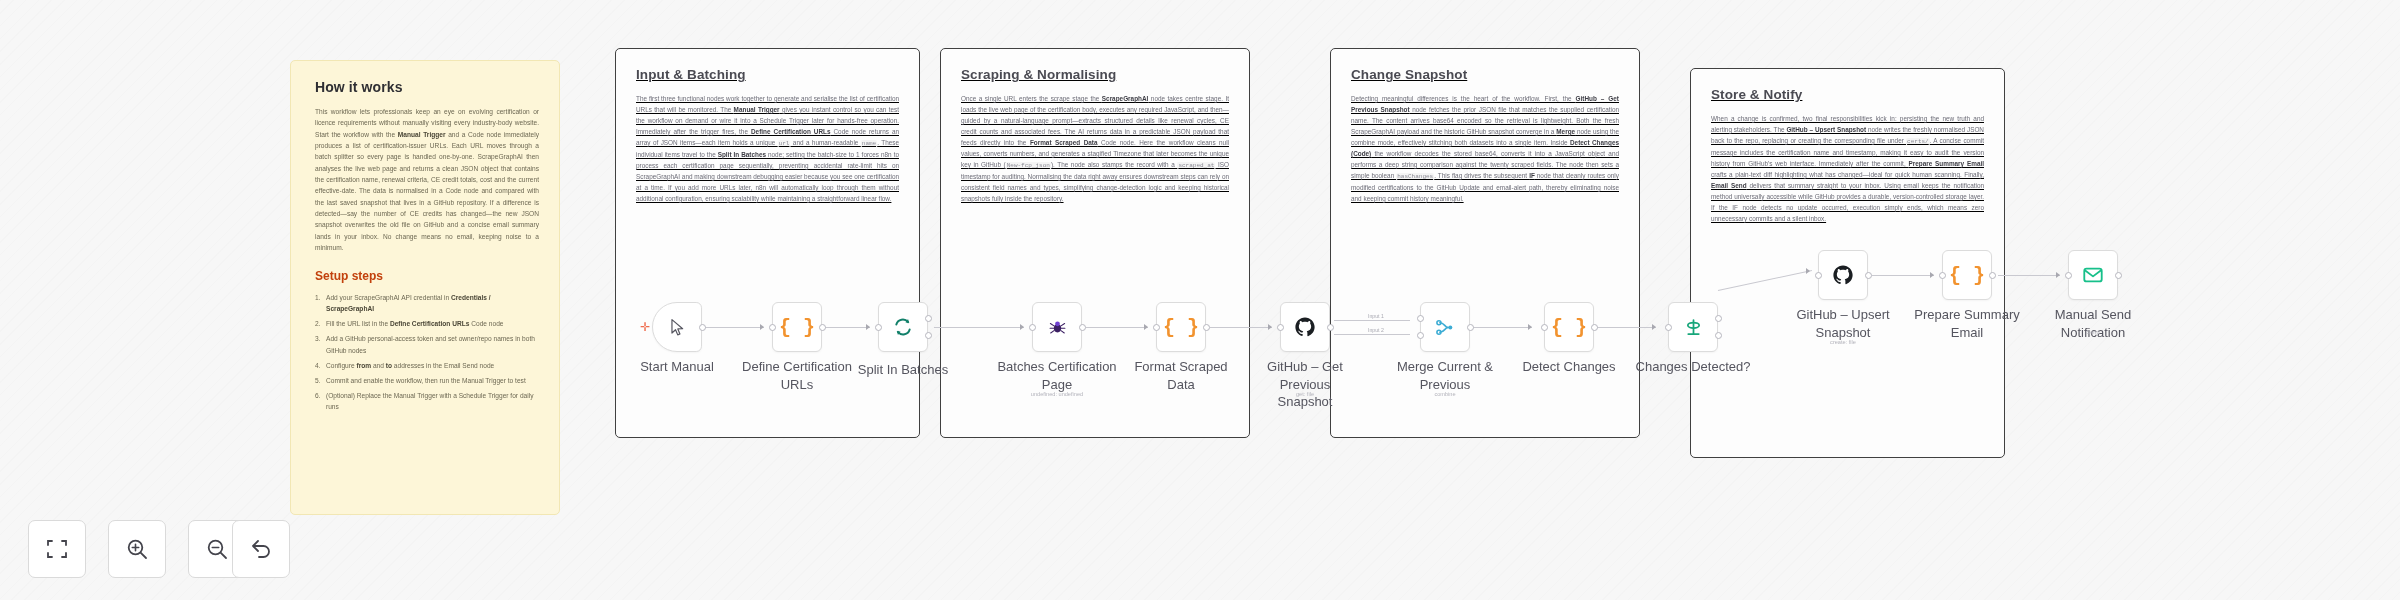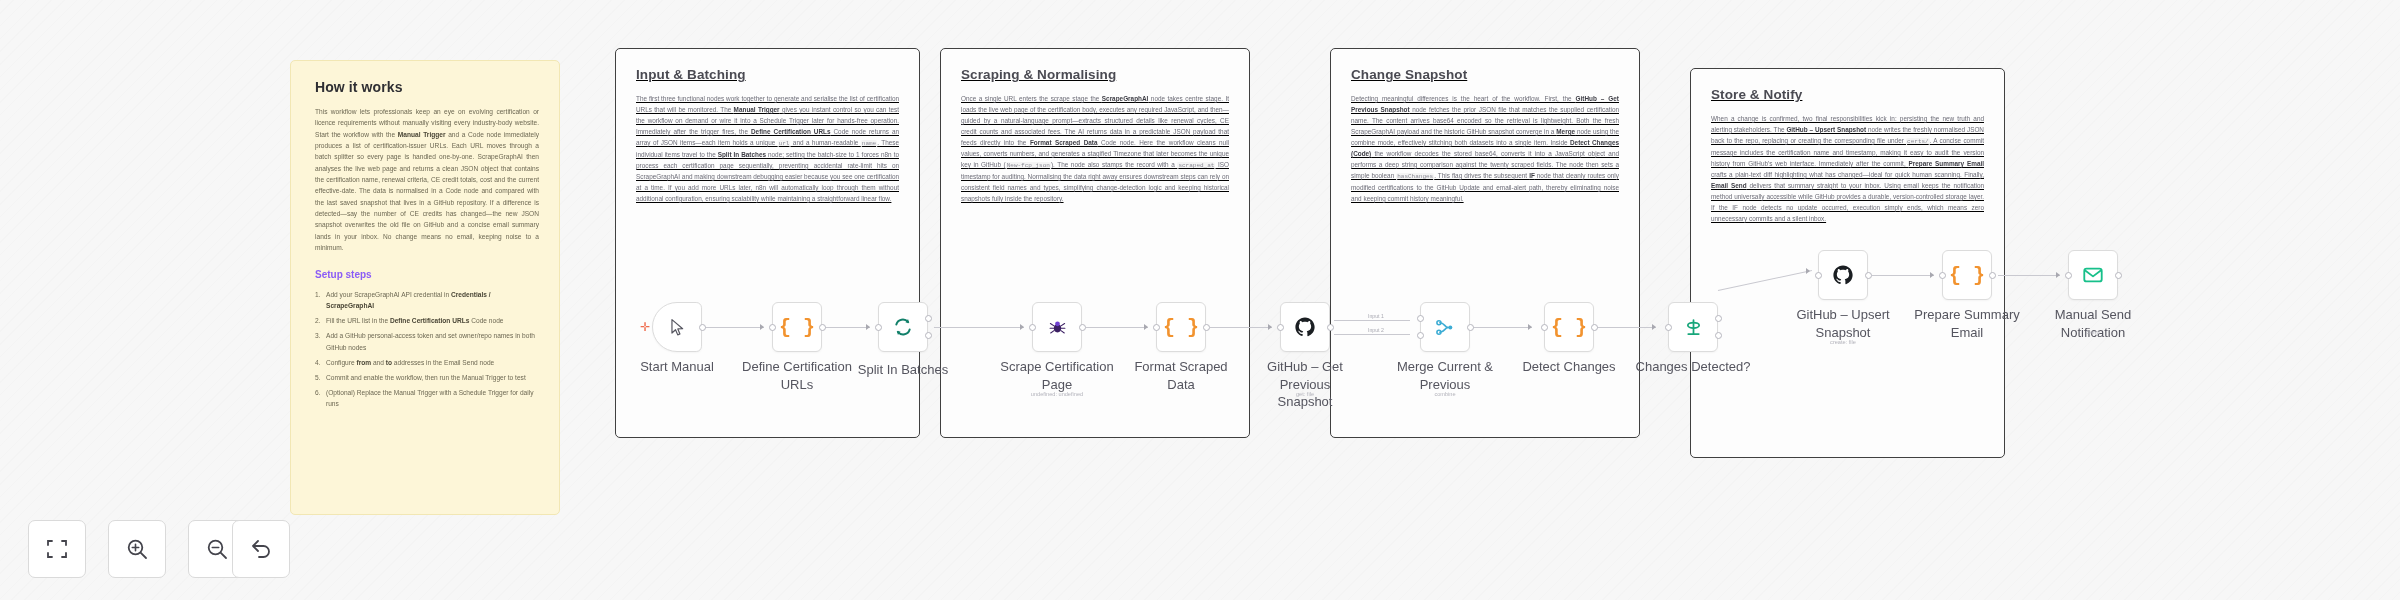--- a/index.html
+++ b/index.html
@@ -55,23 +55,23 @@
   .sticky.yellow .sticky-body b { color: #4a4636; }
   .sticky-body code {
     font-family: "Liberation Mono", monospace;
     font-size: 6px;
     color: #8a8a94;
     background: rgba(0,0,0,0.035);
     padding: 0 1px;
     border-radius: 2px;
   }
   .sticky-sub {
-    font-size: 10px;
+    font-size: 12px;
     font-weight: bold;
-    color: #8b5cf6;
+    color: #c2410c;
     margin: 16px 0 9px 0;
   }
   .steps { list-style: none; counter-reset: st; }
   .steps li {
     font-size: 6.6px;
     line-height: 1.68;
     color: #6d6853;
     margin-bottom: 4px;
     padding-left: 11px;
     position: relative;
@@ -284,21 +284,21 @@
   <svg width="19" height="19" viewBox="0 0 24 24">
     <ellipse cx="12" cy="13" rx="4.6" ry="5.2" fill="#3b1f63"></ellipse>
     <circle cx="12" cy="7.4" r="3" fill="#6f3fd0"></circle>
     <g stroke="#3b1f63" stroke-width="1.3" stroke-linecap="round" fill="none">
       <path d="M7.6 10 L3 7 M7.6 13 L2.6 13 M7.6 16 L3.4 19"></path>
       <path d="M16.4 10 L21 7 M16.4 13 L21.4 13 M16.4 16 L20.6 19"></path>
     </g>
   </svg>
   <span class="port in"></span>
   <span class="port out"></span>
-  <span class="node-label">Scrape Certification
+  <span class="node-label">Batches Certification
 Page</span>
   <span class="node-sub two">undefined: undefined</span>
 </div>
 
 <div class="node" style="left:1156px; top:302px;">
   <span style="font-size:20px;font-weight:bold;color:#f2932f;font-family:'Liberation Mono',monospace;">{ }</span>
   <span class="port in"></span>
   <span class="port out"></span>
   <span class="node-label">Format Scraped Data</span>
 </div>

